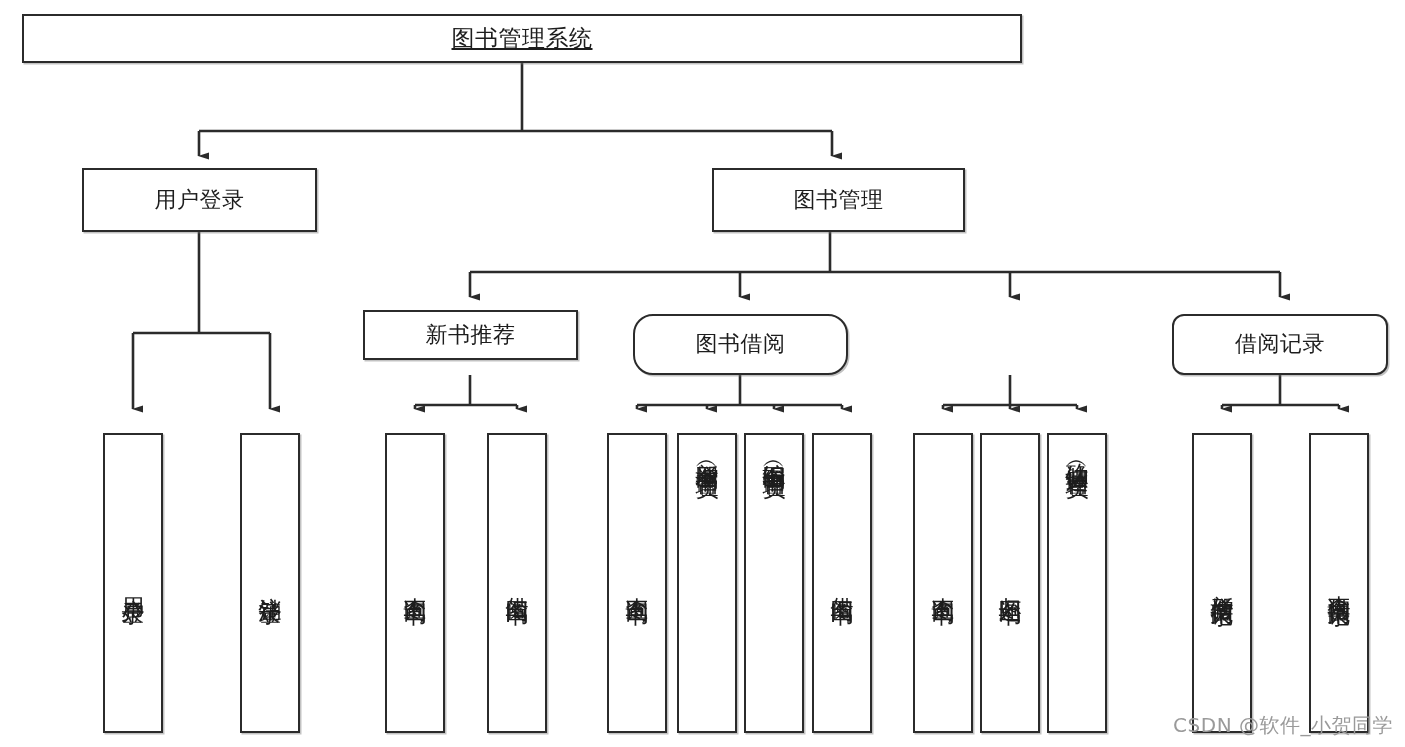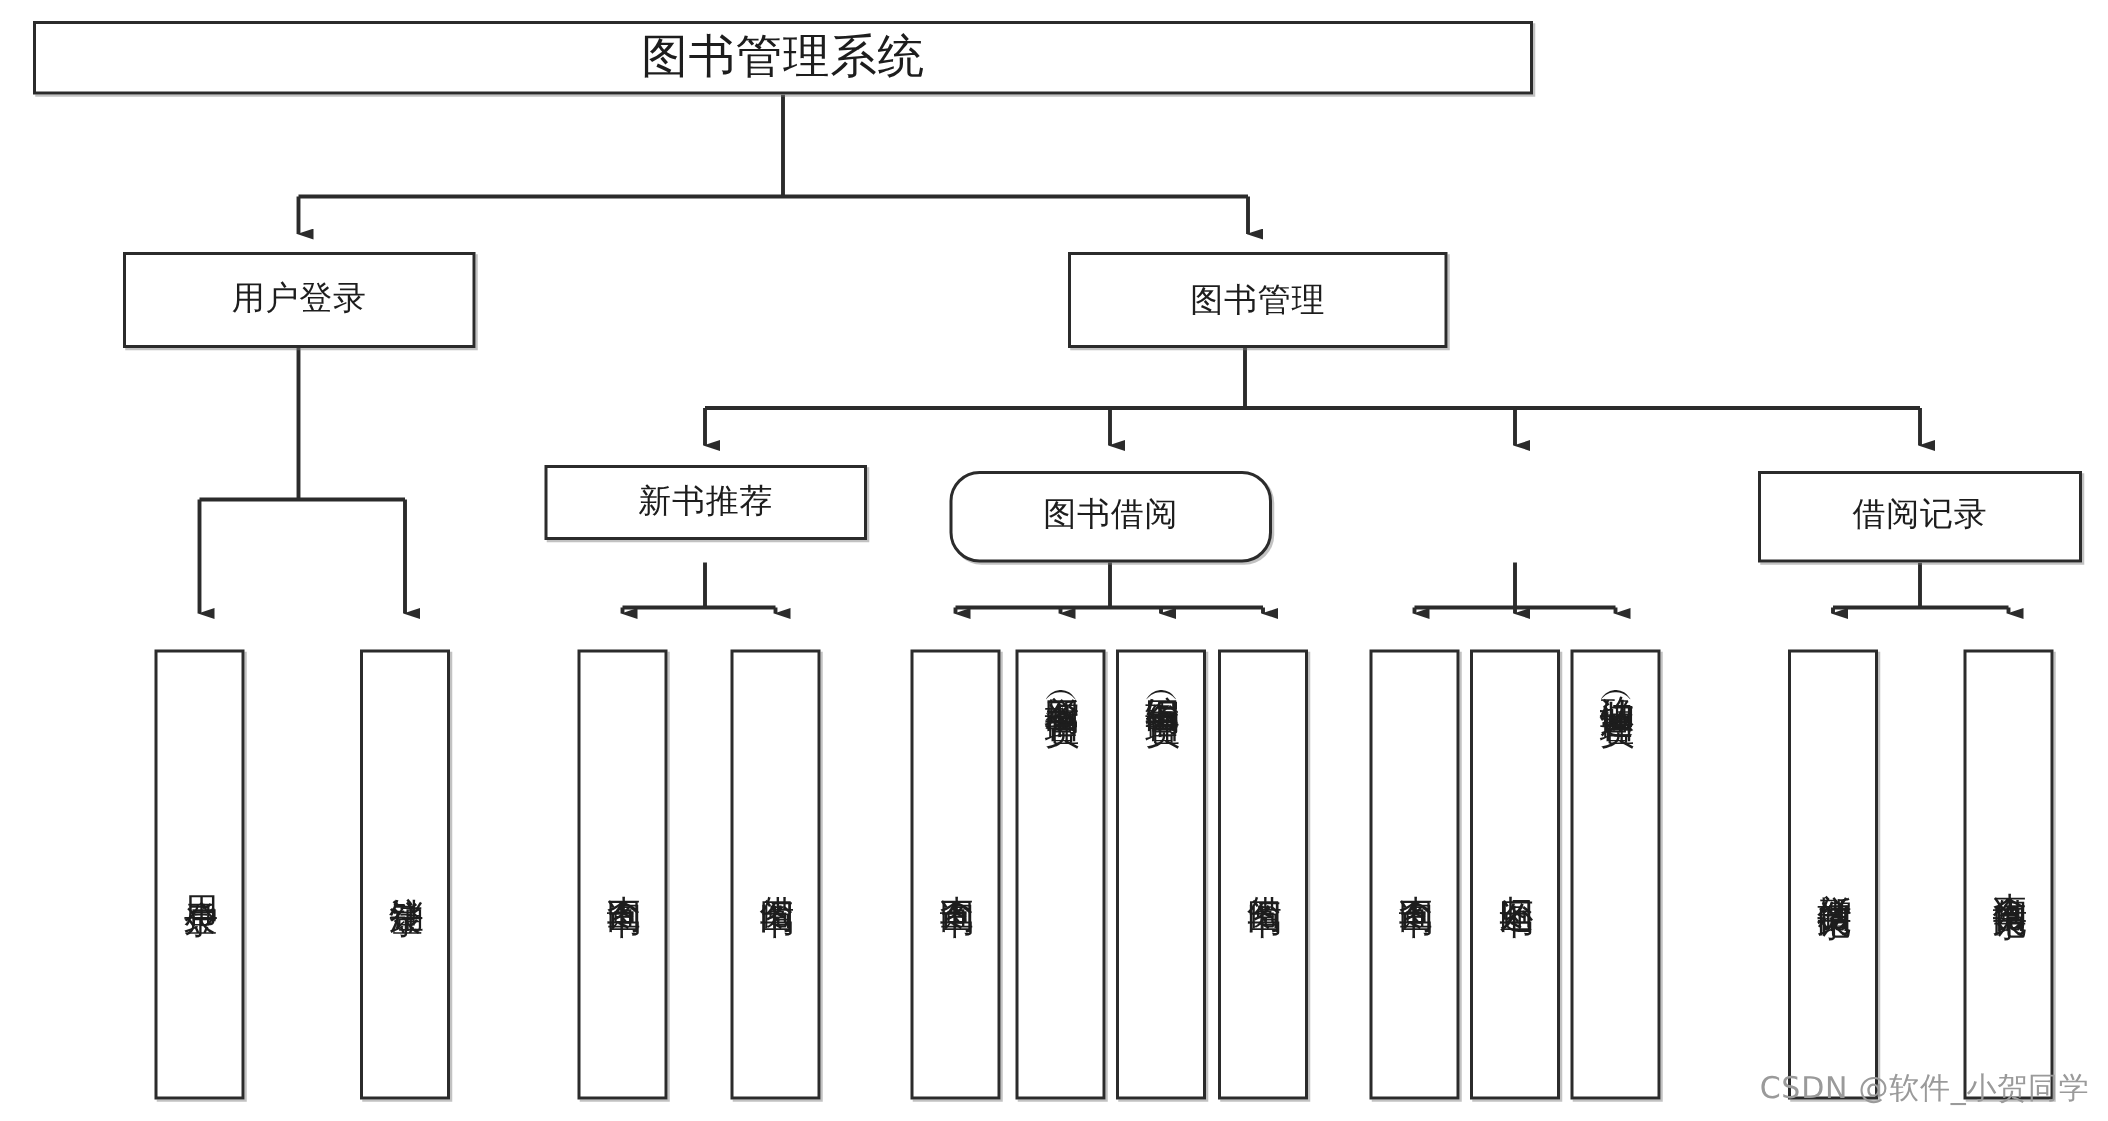--- a/index.html
+++ b/index.html
@@ -39,21 +39,22 @@
     color: #1d1d1d;
     text-align: center;
     line-height: 1.12;
     letter-spacing: 0.5px;
   }
   .node.h .lbl {
     font-size: 22px;
     white-space: nowrap;
   }
   .node.root .lbl {
-    font-size: 31px;
+    font-size: 23px;
+    text-decoration: underline;
   }
   .node.v {
     align-items: flex-start;
     padding-top: 10px;
   }
   .node.v .lbl {
     writing-mode: vertical-rl;
     text-orientation: upright;
     font-size: 23px;
     line-height: 1.18;
@@ -140,21 +141,21 @@
   <div class="node h" style="left:712px; top:168px; width:253px; height:64px;font-family:Liberation Serif, serif;">
     <span class="lbl">图书管理</span>
   </div>
 
   <div class="node h" style="left:363px; top:310px; width:215px; height:50px;">
     <span class="lbl">新书推荐</span>
   </div>
   <div class="node h" style="left:633px; top:314px; width:215px; height:61px;border-radius:20px;">
     <span class="lbl">图书借阅</span>
   </div>
-  <div class="node h" style="left:1172px; top:314px; width:216px; height:61px;">
+  <div class="node h" style="left:1172px; top:314px; width:216px; height:61px;border-radius:12px;">
     <span class="lbl">借阅记录</span>
   </div>
 
   <div class="node v mid" style="left:103px; top:433px; width:60px; height:300px;">
     <span class="lbl">用户登录</span>
   </div>
   <div class="node v mid" style="left:240px; top:433px; width:60px; height:300px;">
     <span class="lbl">注销登录</span>
   </div>
 

